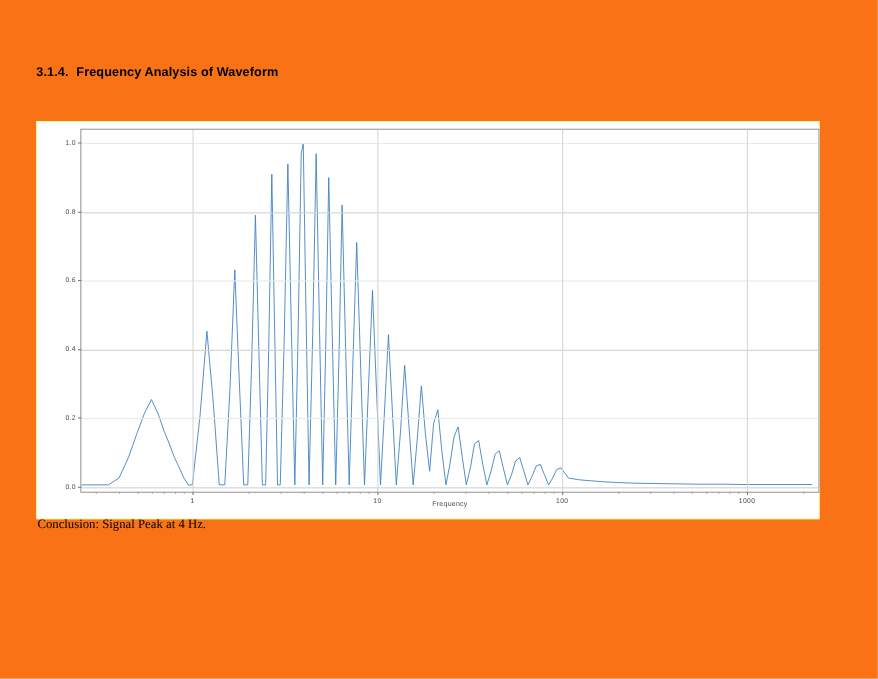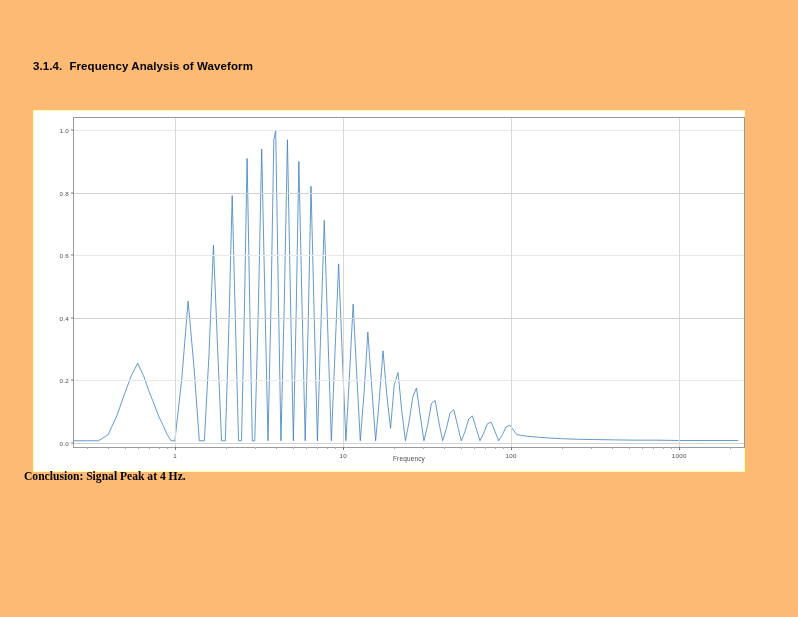--- a/index.html
+++ b/index.html
@@ -12,21 +12,21 @@
     width: 798px;
     height: 617px;
     overflow: hidden;
     font-family: "Liberation Serif", serif;
     color: #000000;
   }
   .page {
     position: relative;
     width: 798px;
     height: 617px;
-    background: #fdba74;
+    background: #f97316;
   }
 
   
   .section-heading {
     position: absolute;
     left: 33px;
     top: 60px;
     font-family: "Liberation Sans", sans-serif;
     font-size: 11.5px;
     font-weight: bold;
@@ -167,25 +167,25 @@
     position: absolute;
     inset: 0;
     width: 100%;
     height: 100%;
     display: block;
   }
 
   
   .conclusion {
     position: absolute;
-    left: 24px;
+    left: 34px;
     top: 470px;
     font-family: "Liberation Serif", serif;
     font-size: 11.6px;
-    font-weight: bold;
+    font-weight: normal;
     color: #000000;
     white-space: nowrap;
   }
 </style>
 </head>
 <body>
 
 <div class="page">
 
   <div class="section-heading">

